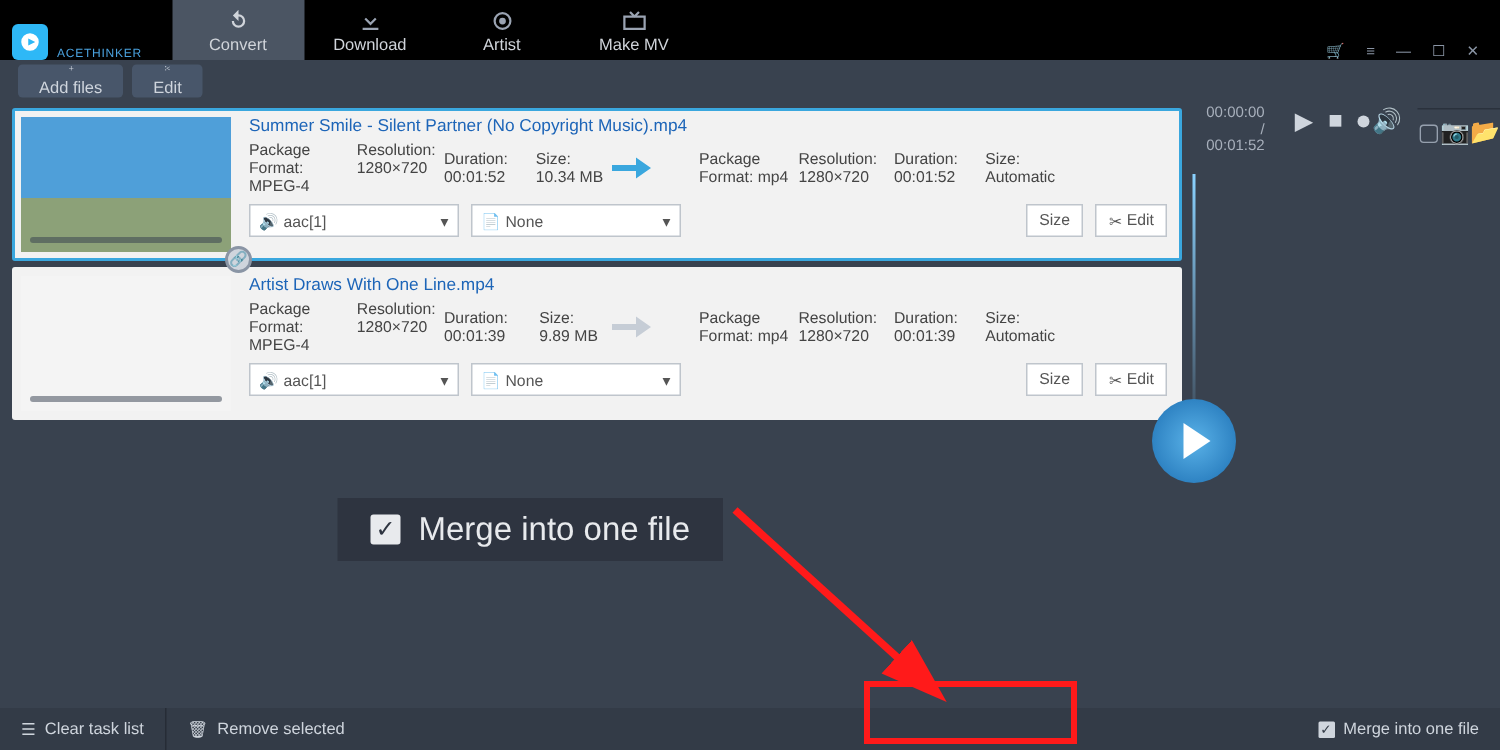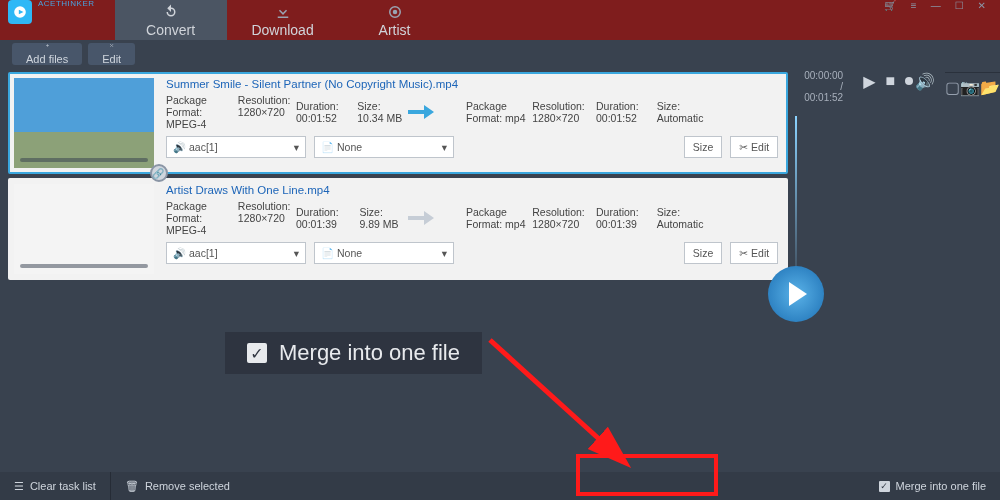--- a/index.html
+++ b/index.html
@@ -1,26 +1,26 @@
 <!DOCTYPE html>
 <html><head>
 <meta charset="utf-8">
 <style>
 * { margin:0; padding:0; box-sizing:border-box; font-family:"Segoe UI",Arial,sans-serif; }
 body { width:1000px; height:500px; background:#39424f; color:#d0d4da; overflow:hidden; position:relative; }
 
 
-.topbar { height:40px; background:#7f1d1d; display:flex; align-items:flex-start; }
+.topbar { height:40px; background:#000000; display:flex; align-items:flex-end; }
 .logo { width:24px; height:24px; margin:0 6px 0 8px; background:#2eb8f6; border-radius:4px; display:flex; align-items:center; justify-content:center; }
 .logo svg { width:14px; height:14px; }
 .brand-col { display:flex; flex-direction:column; line-height:1; }
 .brand-sub { font-size:8px; color:#4aa1dd; letter-spacing:0.5px; }
 .brand-title { font-size:13px; font-weight:600; color:#e8eaed; }
 .nav { margin-left:20px; display:flex; height:100%; }
-.nav-item { width:112px; display:flex; flex-direction:column; align-items:center; justify-content:center; font-size:14px; color:#d0d4da; gap:1px; cursor:pointer; }
+.nav-item { width:88px; display:flex; flex-direction:column; align-items:center; justify-content:center; font-size:11px; color:#d0d4da; gap:1px; cursor:pointer; }
 .nav-item.active { background:#4b5563; }
 .nav-item svg { width:18px; height:18px; }
 .winctl { margin-left:auto; display:flex; align-items:center; gap:14px; padding-right:14px; color:#8a95a5; font-size:10px; }
 .winctl span { cursor:pointer; }
 
 
 .toolbar { height:28px; display:flex; align-items:center; padding:0 12px; gap:6px; }
 .btn { height:22px; background:#48566a; border:none; color:#cfd5dd; font-size:11px; border-radius:3px; padding:0 14px; display:inline-flex; align-items:center; gap:5px; cursor:pointer;flex-direction:column; }
 .btn svg { width:11px; height:11px; }
 
@@ -111,20 +111,26 @@
         </svg>
       <span>Download</span>
     </div>
     <div class="nav-item">
       <svg viewBox="0 0 24 24">
           <circle cx="12" cy="12" r="7" fill="none" stroke="#9aa3b2" stroke-width="2"></circle>
           <circle cx="12" cy="12" r="3" fill="#9aa3b2"></circle>
         </svg>
       <span>Artist</span>
     </div>
+    <div class="nav-item">
+      <svg viewBox="0 0 24 24">
+          <path fill="none" stroke="#9aa3b2" stroke-width="2" d="M3 8h18v11H3zM8 4l4 4 4-4"></path>
+        </svg>
+      <span>Make MV</span>
+    </div>
   </div>
   <div class="winctl">
     <span>🛒</span>
     <span>≡</span>
     <span>—</span>
     <span>☐</span>
     <span>✕</span>
   </div>
 </div>
 

